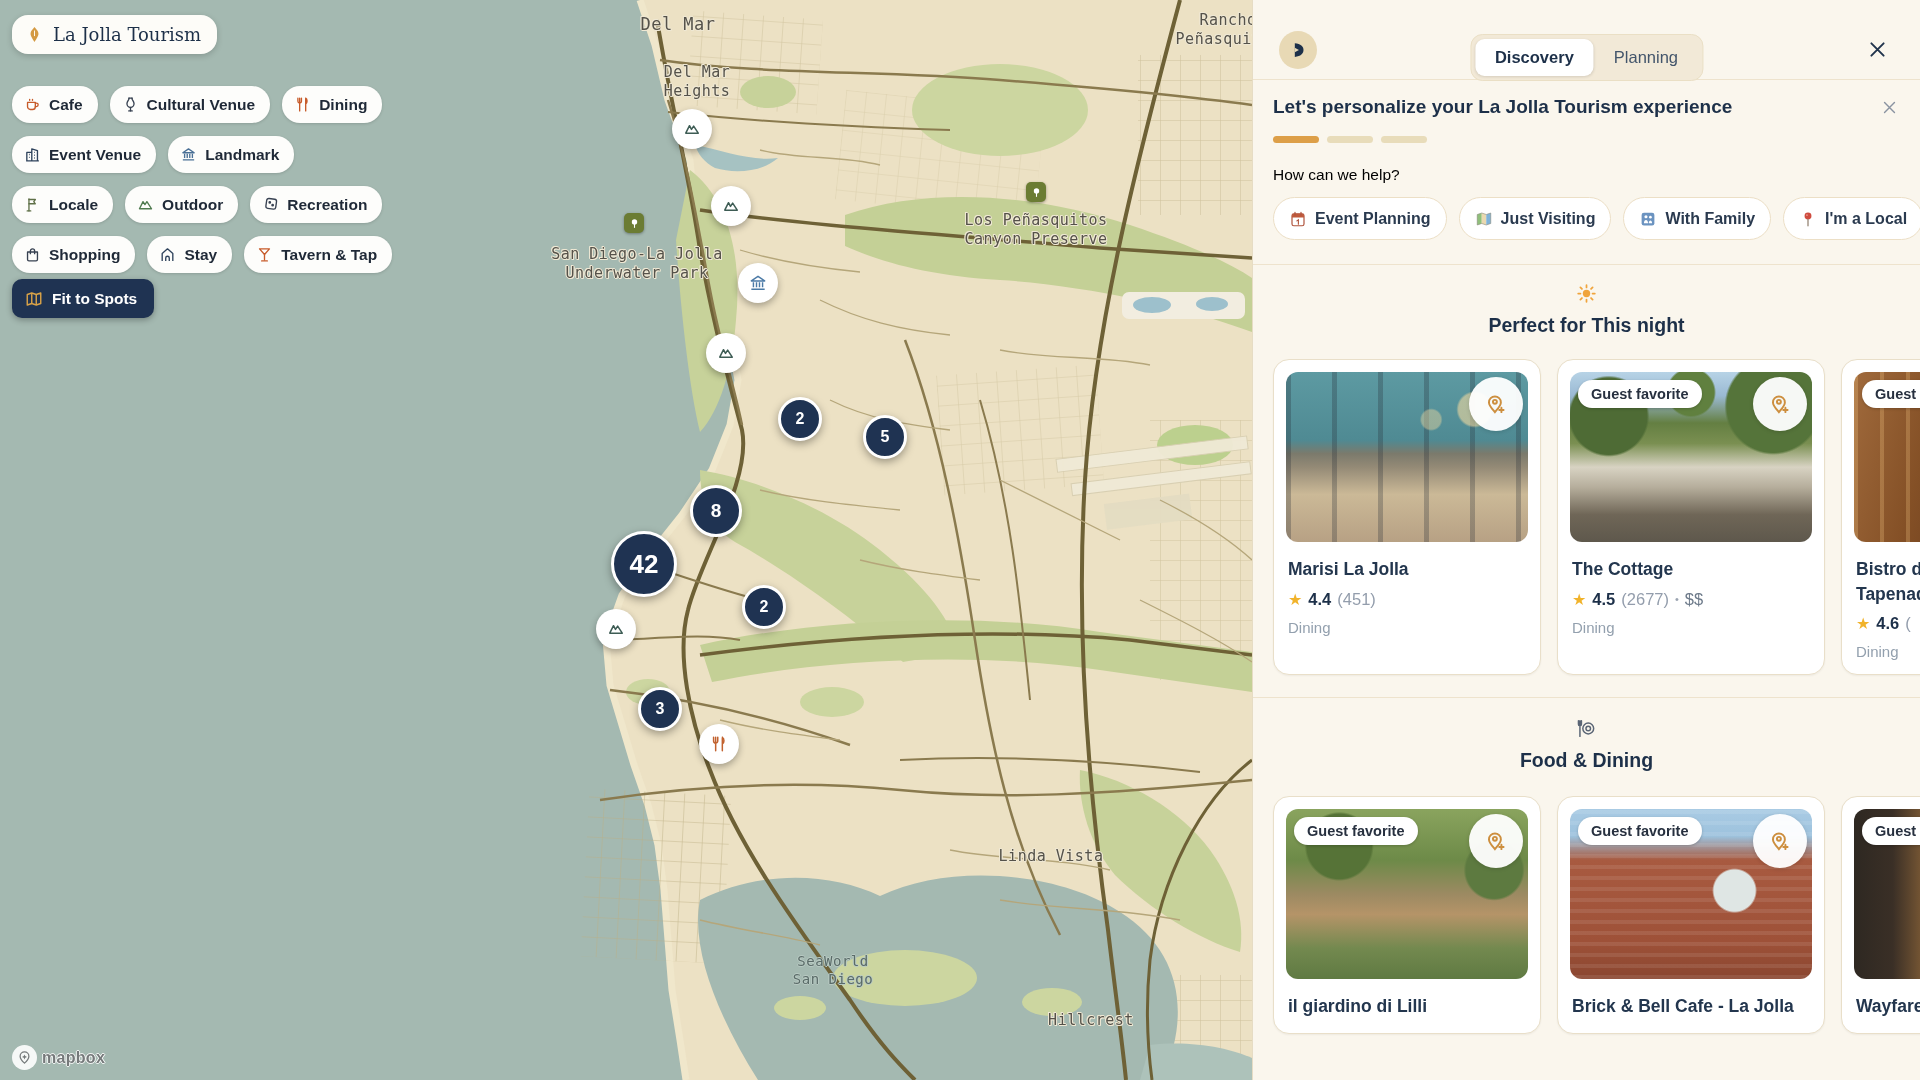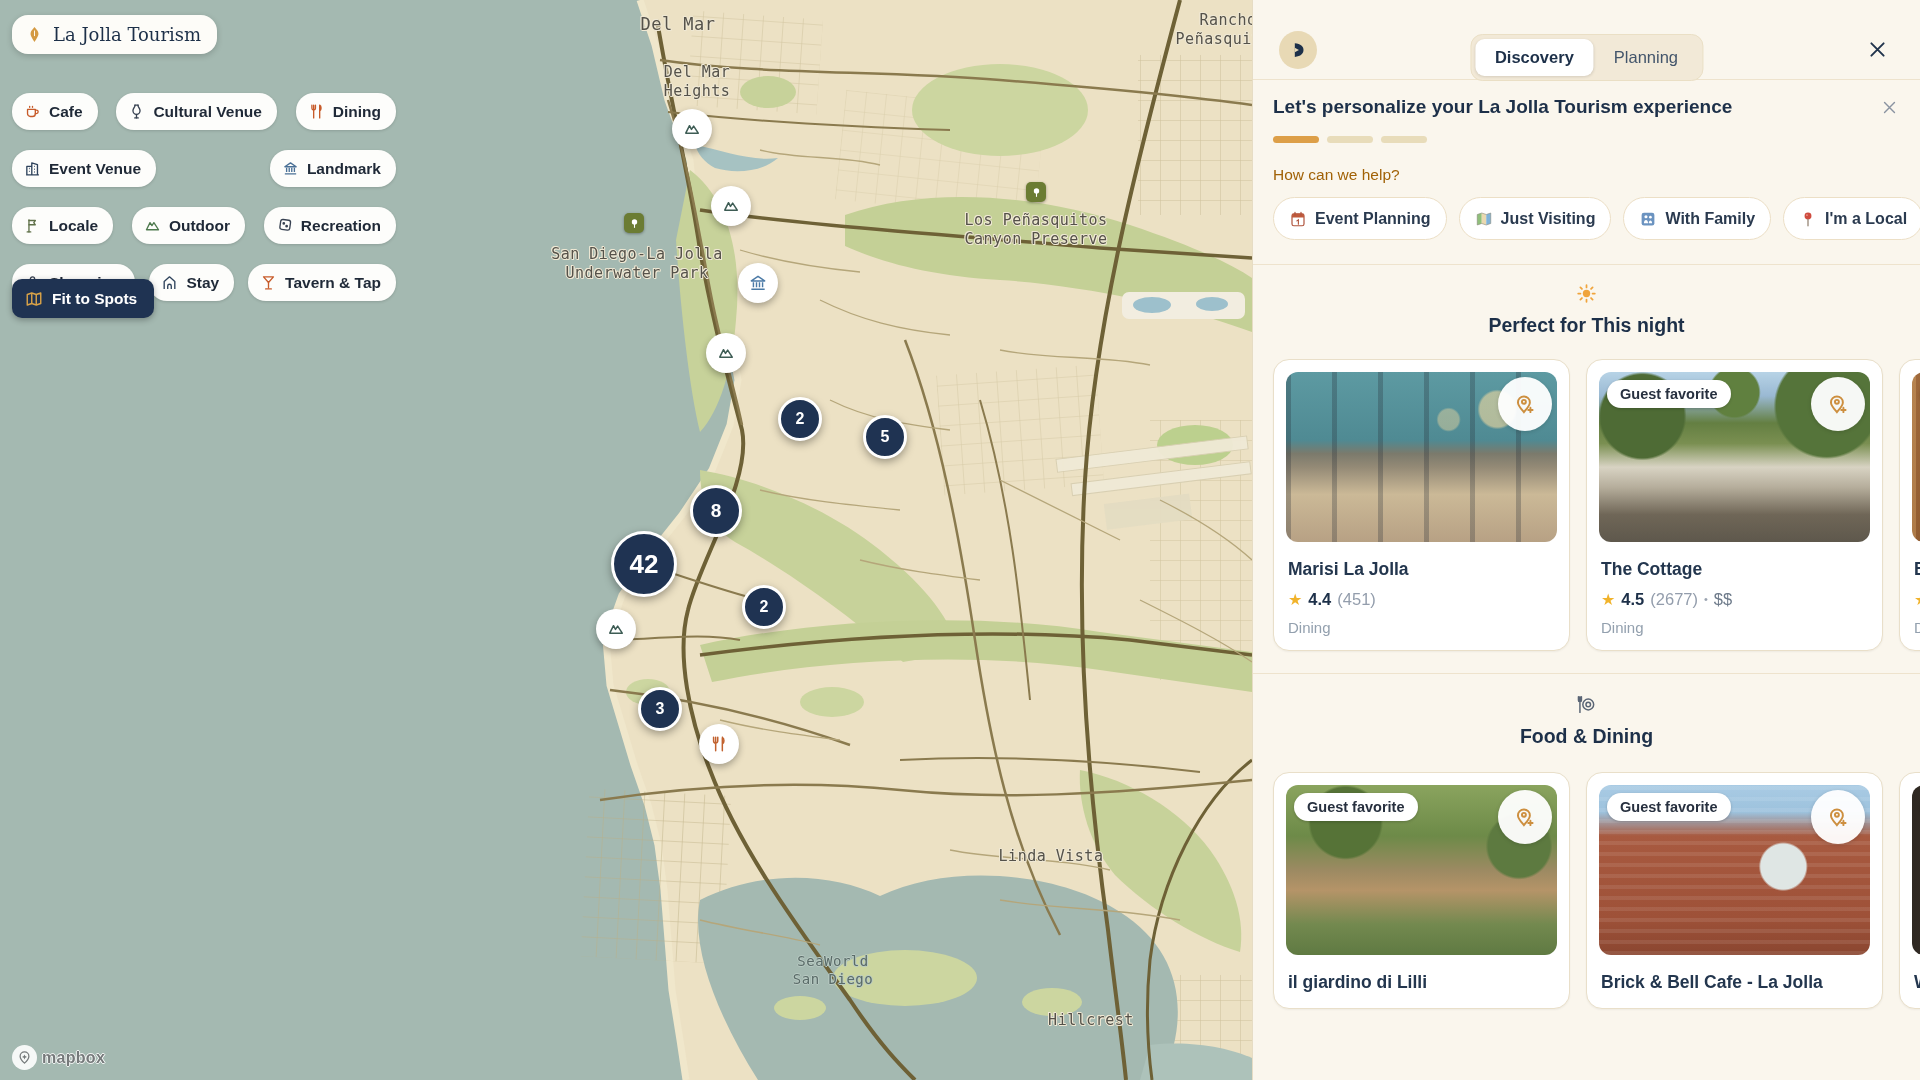--- a/index.html
+++ b/index.html
@@ -32,21 +32,21 @@
   .tree-pin { position:absolute; width:20px; height:20px; background:#6b7c33; border-radius:5px;
     box-shadow:0 1px 3px rgba(0,0,0,.35); display:flex; align-items:center; justify-content:center; }
   .tree-pin svg { width:13px; height:13px; }
 
   .map-title-badge { position:absolute; left:12px; top:15px; background:#fdfcf8; border-radius:16px;
     padding:9px 16px 9px 13px; display:flex; align-items:center; gap:9px;
     box-shadow:0 2px 6px rgba(0,0,0,.18); }
   .map-title-badge .txt { font-family:"DejaVu Serif", serif; font-size:18px; color:#1d3049; }
   .map-title-badge svg { width:19px; height:19px; }
 
-  .chip-wrap { position:absolute; left:12px; top:93px; width:384px; display:flex; flex-wrap:wrap; gap:20px 12px;justify-content:space-between; }
+  .chip-wrap { position:absolute; left:12px; top:86px; width:384px; display:flex; flex-wrap:wrap; gap:13px 12px; }
   .chip { background:#fdfdfb; border-radius:18px; height:37px; padding:0 15px 0 12px; display:flex;
     align-items:center; gap:8px; font-size:15.5px; font-weight:bold; color:#1f2937;
     box-shadow:0 1px 3px rgba(0,0,0,.15); cursor:pointer; }
   .chip svg { width:17px; height:17px; }
   .ic-cafe,.ic-dining,.ic-tavern { color:#c75b2a; }
   .ic-cultural,.ic-recreation,.ic-shopping { color:#374151; }
   .ic-event,.ic-stay { color:#2f435c; }
   .ic-landmark { color:#4a7096; }
   .ic-locale { color:#5f7048; }
   .ic-outdoor { color:#4e7a4e; }
@@ -87,34 +87,34 @@
   .search-box input::placeholder { color:#93a0af; }
 
   .banner { padding:16px 20px 24px; border-bottom:1px solid #eee3cd; flex:none; position:relative; }
   .banner-title-row { display:flex; align-items:flex-start; justify-content:space-between; }
   .banner-title { font-size:19px; font-weight:bold; color:#1d3049; }
   .banner-close { background:none; border:none; cursor:pointer; padding:2px; margin-top:1px; }
   .banner-close svg { width:17px; height:17px; }
   .progress { display:flex; gap:8px; margin-top:15px; }
   .progress span { width:46px; height:7px; border-radius:4px; background:#e8dcba; }
   .progress span.fill { background:#dd9f48; }
-  .banner-q { margin-top:23px; font-size:15.5px; color:#a16207; }
+  .banner-q { margin-top:23px; font-size:15.5px; color:#000000; }
   .opt-row { margin-top:13px; display:flex; gap:12px; }
   .opt { height:43px; background:#fff; border:1px solid #ecdfc6; border-radius:22px; padding:0 15px;
     display:flex; align-items:center; gap:8px; font-family:inherit; font-size:16px; font-weight:bold;
     color:#2a3a4f; cursor:pointer; white-space:nowrap; }
   .opt svg { width:18px; height:18px; flex:none; }
 
   .section { padding:18px 20px 22px; flex:none; }
   .section.bordered { border-bottom:1px solid #eee3cd; }
   .sec-head { display:flex; align-items:center; gap:10px;flex-direction:column; }
   .sec-head svg { width:21px; height:21px; }
   .sec-title { font-size:19.5px; font-weight:bold; color:#1d3049; }
   .cards { display:flex; gap:16px; margin-top:22px; }
-  .card { width:297px; flex:none; background:#fff; border:1px solid #e9dfc9; border-radius:16px;
+  .card { width:268px; flex:none; background:#fff; border:1px solid #e9dfc9; border-radius:16px;
     padding:12px 12px 14px; box-shadow:0 1px 2px rgba(0,0,0,.05); cursor:pointer; }
   .card-img { height:170px; border-radius:12px; position:relative; overflow:hidden; }
   .badge { position:absolute; left:8px; top:8px; background:#fff; border-radius:16px; padding:6px 13px;
     font-size:14.5px; font-weight:bold; color:#27303f; box-shadow:0 1px 3px rgba(0,0,0,.2); }
   .pin-btn { position:absolute; right:5px; top:5px; width:54px; height:54px; border-radius:50%;
     background:rgba(255,255,255,.95); border:none; cursor:pointer; display:flex; align-items:center;
     justify-content:center; box-shadow:0 1px 4px rgba(0,0,0,.15); }
   .pin-btn svg { width:26px; height:26px; }
   .card-title { margin:15px 2px 0; font-size:17.5px; font-weight:bold; color:#23364e; line-height:1.4; }
   .rating-row { margin:8px 2px 0; font-size:16.5px; color:#939dac; display:flex; align-items:center; gap:6px; }

